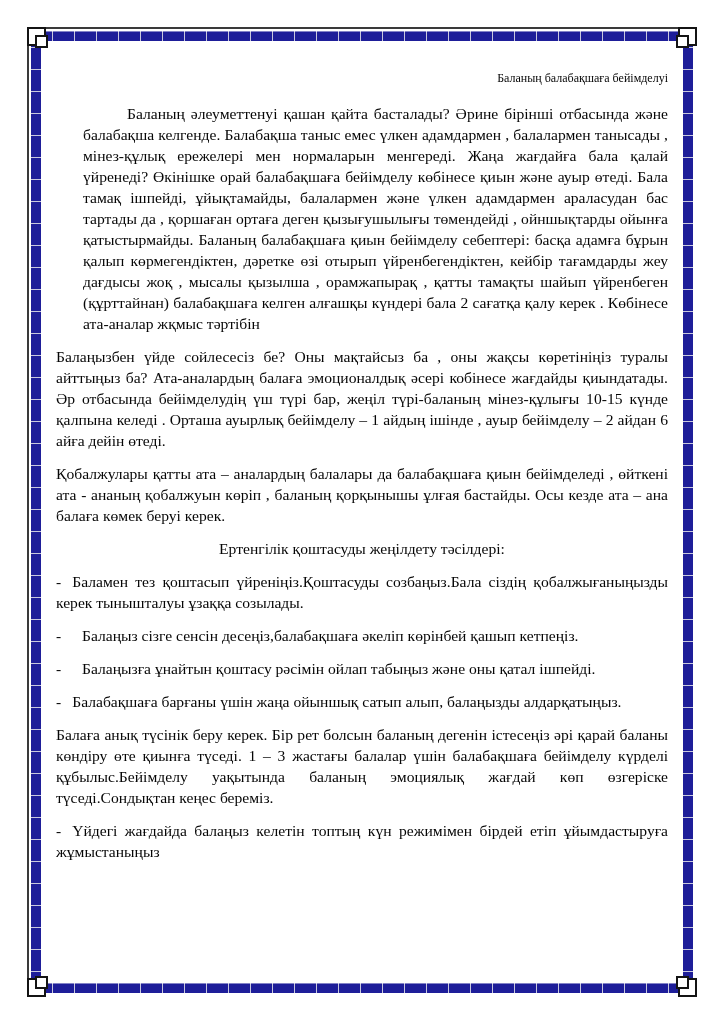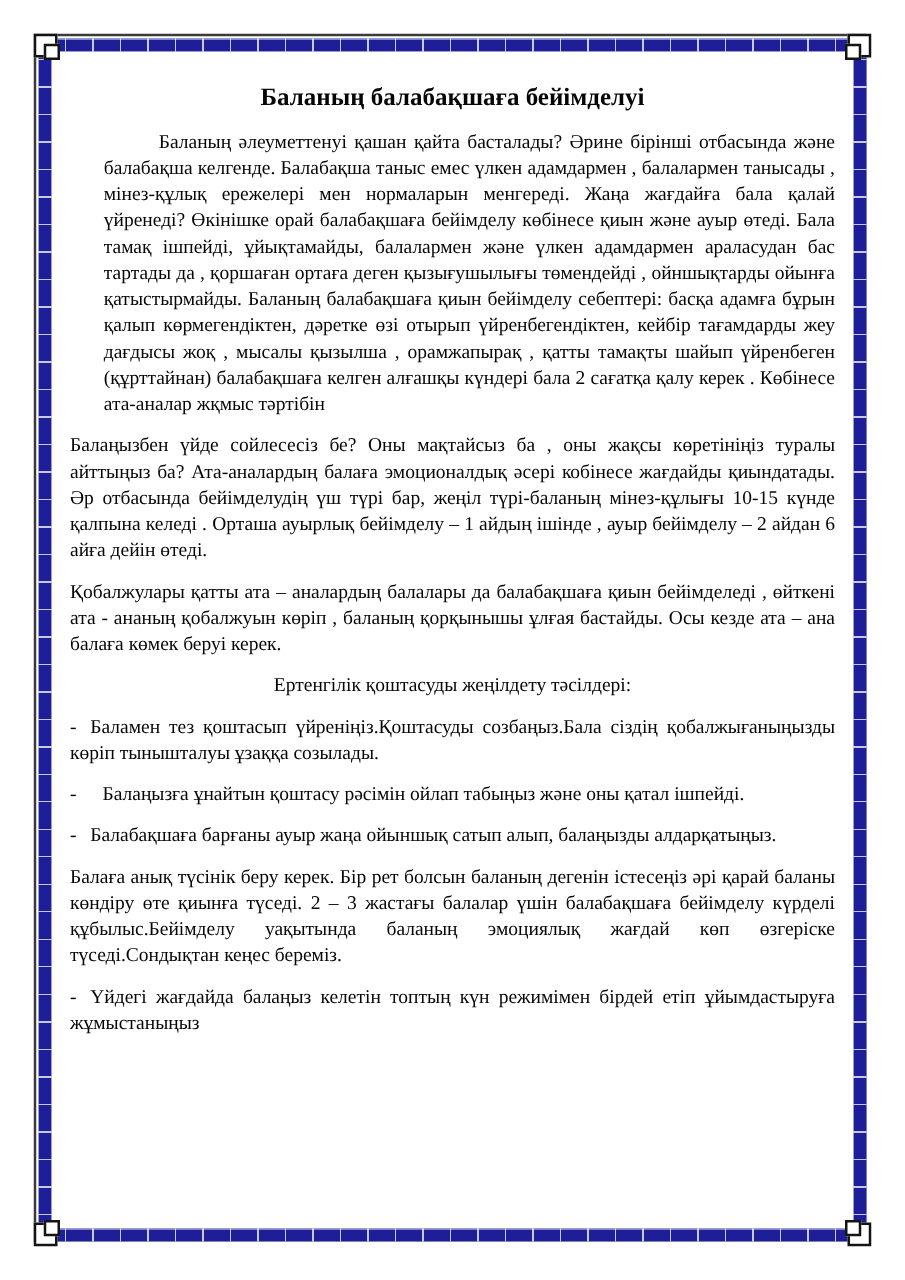--- a/index.html
+++ b/index.html
@@ -68,23 +68,23 @@
   
   .content {
     position: absolute;
     left: 56px;
     right: 56px;
     top: 68px;
     font-size: 15.6px;
     line-height: 21px;
   }
   .doc-title {
-    text-align: center;
-    font-weight: bold;
-    font-size: 20px;
+    text-align: right;
+    font-weight: normal;
+    font-size: 12px;
     margin: 0 0 14px 0;
   }
   .para {
     text-align: justify;
     margin: 0 0 12px 0;
   }
   .para-indent { text-indent: 44px; margin-left: 27px; }
   .para-plain  { text-align: center; }
   .li { text-align: justify; margin: 0 0 12px 0; }
   .li .marker { margin-right: 11px; }
@@ -126,32 +126,35 @@
     <p class="para para-indent">Баланың әлеуметтенуі қашан қайта басталады? Әрине бірінші отбасында және балабақша келгенде. Балабақша таныс емес үлкен адамдармен , балалармен танысады , мінез-құлық ережелері мен нормаларын менгереді. Жаңа жағдайға бала қалай үйренеді? Өкінішке орай балабақшаға бейімделу көбінесе қиын және ауыр өтеді. Бала тамақ ішпейді, ұйықтамайды, балалармен және үлкен адамдармен араласудан бас тартады да , қоршаған ортаға деген қызығушылығы төмендейді , ойншықтарды ойынға қатыстырмайды. Баланың балабақшаға қиын бейімделу себептері: басқа адамға бұрын қалып көрмегендіктен, дәретке өзі отырып үйренбегендіктен, кейбір тағамдарды жеу дағдысы жоқ , мысалы қызылша , орамжапырақ , қатты тамақты шайып үйренбеген (құрттайнан) балабақшаға келген алғашқы күндері бала 2 сағатқа қалу керек . Көбінесе ата-аналар жқмыс тәртібін</p>
 
 
     <p class="para">Балаңызбен үйде сойлесесіз бе? Оны мақтайсыз ба , оны жақсы көретініңіз туралы айттыңыз ба? Ата-аналардың балаға эмоционалдық әсері кобінесе жағдайды қиындатады. Әр отбасында бейімделудің үш түрі бар, жеңіл түрі-баланың мінез-құлығы 10-15 күнде қалпына келеді . Орташа ауырлық бейімделу – 1 айдың ішінде , ауыр бейімделу – 2 айдан 6 айға дейін өтеді.</p>
 
     <p class="para">Қобалжулары қатты ата – аналардың балалары да балабақшаға қиын бейімделеді , өйткені ата - ананың қобалжуын көріп , баланың қорқынышы ұлғая бастайды. Осы кезде ата – ана балаға көмек беруі керек.</p>
 
     <p class="para para-plain">Ертенгілік қоштасуды жеңілдету тәсілдері:</p>
 
     <p class="li">
-      <span class="marker">-</span><span>Баламен тез қоштасып үйреніңіз.Қоштасуды созбаңыз.Бала сіздің қобалжығаныңызды көріп тынышталуы ұзаққа созылады.</span>
+      <span class="marker">-</span><span>Баламен тез қоштасып үйреніңіз.Қоштасуды созбаңыз.Бала сіздің қобалжығаныңызды керек тынышталуы ұзаққа созылады.</span>
     </p>
 
+    <p class="li li-indent">
+      <span class="marker">-</span><span>Балаңыз сізге сенсін десеңіз,балабақшаға әкеліп көрінбей қашып кетпеңіз.</span>
+    </p>
 
     <p class="li li-indent">
       <span class="marker">-</span><span>Балаңызға ұнайтын қоштасу рәсімін ойлап табыңыз және оны қатал ішпейді.</span>
     </p>
 
     <p class="li">
-      <span class="marker">-</span><span>Балабақшаға барғаны ауыр жаңа ойыншық сатып алып, балаңызды алдарқатыңыз.</span>
+      <span class="marker">-</span><span>Балабақшаға барғаны үшін жаңа ойыншық сатып алып, балаңызды алдарқатыңыз.</span>
     </p>
 
-    <p class="para">Балаға анық түсінік беру керек. Бір рет болсын баланың дегенін істесеңіз әрі қарай баланы көндіру өте қиынға түседі. 2 – 3 жастағы балалар үшін балабақшаға бейімделу күрделі құбылыс.Бейімделу уақытында баланың эмоциялық жағдай көп өзгеріске түседі.Сондықтан кеңес береміз.</p>
+    <p class="para">Балаға анық түсінік беру керек. Бір рет болсын баланың дегенін істесеңіз әрі қарай баланы көндіру өте қиынға түседі. 1 – 3 жастағы балалар үшін балабақшаға бейімделу күрделі құбылыс.Бейімделу уақытында баланың эмоциялық жағдай көп өзгеріске түседі.Сондықтан кеңес береміз.</p>
 
     <p class="li block-last">
       <span class="marker">-</span><span>Үйдегі жағдайда балаңыз келетін топтың күн режимімен бірдей етіп ұйымдастыруға жұмыстаныңыз</span>
     </p>
 
   </div>
 </div>
 
 </body></html>

